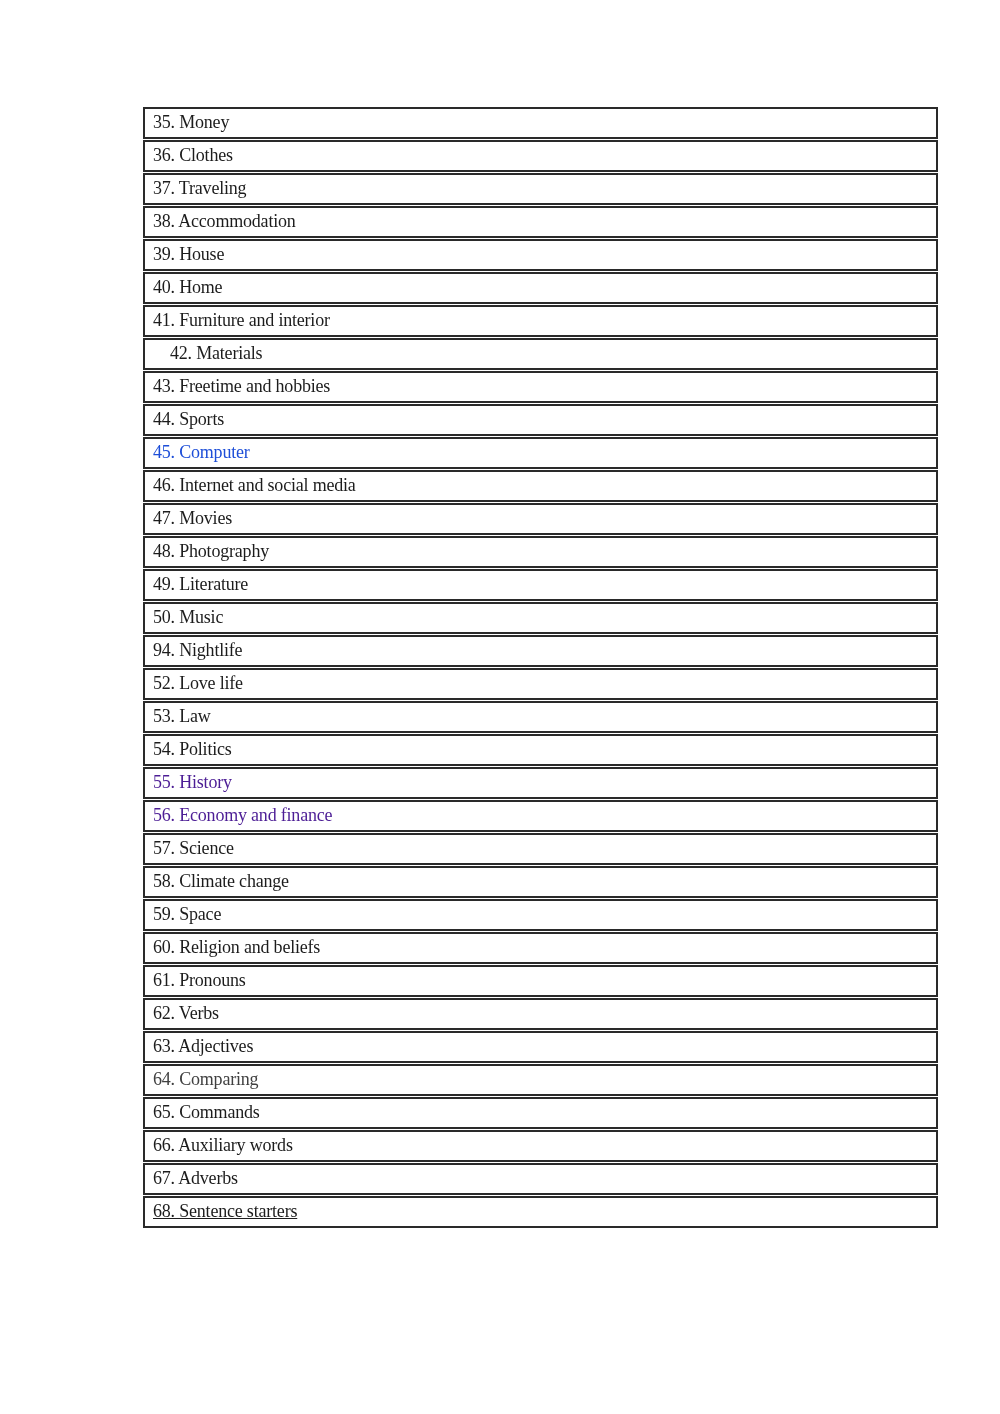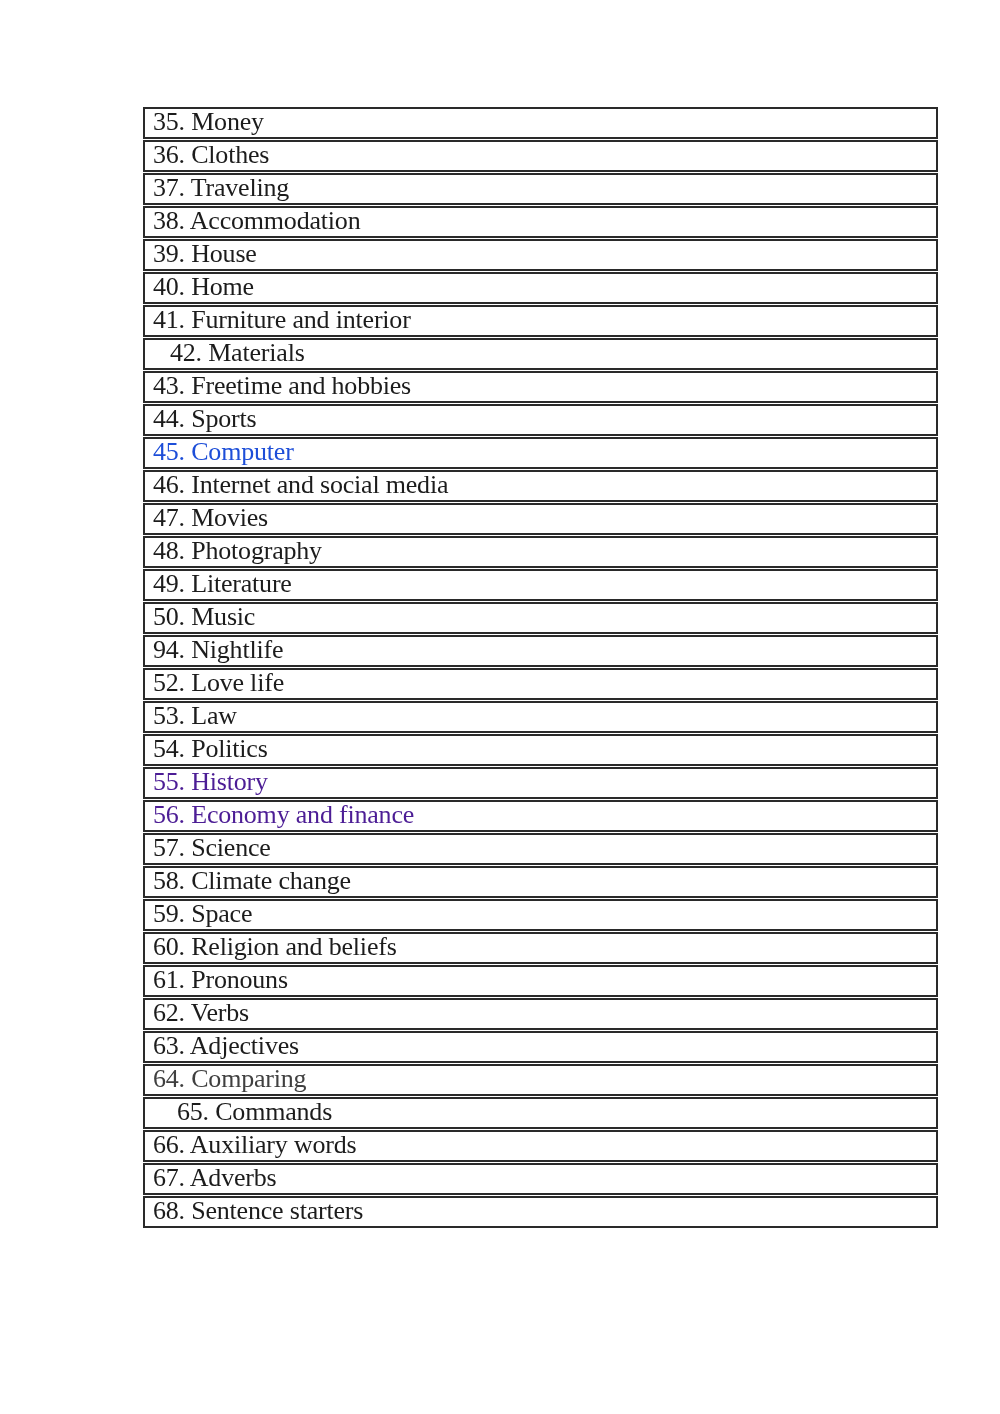--- a/index.html
+++ b/index.html
@@ -27,21 +27,21 @@
     border: 2px solid #2a2a2a;
     background: #ffffff;
     display: flex;
     align-items: center;
     padding-left: 8px;
   }
   .row:last-child {
     margin-bottom: 0;
   }
   .cell {
-    font-size: 26px;
+    font-size: 18px;
     line-height: 1;
     color: #1c1c1c;
     letter-spacing: -0.2px;
     white-space: nowrap;
     transform: translateY(-1px);
   }
 </style>
 </head>
 <body style="background: rgb(255, 255, 255);">
 
@@ -130,24 +130,24 @@
     <div class="row" style="border-color: rgb(42, 42, 42);">
     <span class="cell" style="color: rgb(28, 28, 28);">62. Verbs</span>
   </div>
     <div class="row" style="border-color: rgb(42, 42, 42);">
     <span class="cell" style="color: rgb(28, 28, 28);">63. Adjectives</span>
   </div>
     <div class="row" style="border-color: rgb(42, 42, 42);">
     <span class="cell" style="color: #404040;">64. Comparing</span>
   </div>
     <div class="row" style="border-color: rgb(42, 42, 42);">
-    <span class="cell" style="color: rgb(28, 28, 28); margin-left: 24px;">65. Commands</span>
+    <span class="cell" style="color: rgb(28, 28, 28);">65. Commands</span>
   </div>
     <div class="row" style="border-color: rgb(42, 42, 42);">
     <span class="cell" style="color: rgb(28, 28, 28);">66. Auxiliary words</span>
   </div>
     <div class="row" style="border-color: rgb(42, 42, 42);">
     <span class="cell" style="color: rgb(28, 28, 28);">67. Adverbs</span>
   </div>
     <div class="row" style="border-color: rgb(42, 42, 42);">
-    <span class="cell" style="color: rgb(28, 28, 28);">68. Sentence starters</span>
+    <span class="cell" style="color: rgb(28, 28, 28); text-decoration: underline;">68. Sentence starters</span>
   </div>
 </div>
 
 </body></html>

